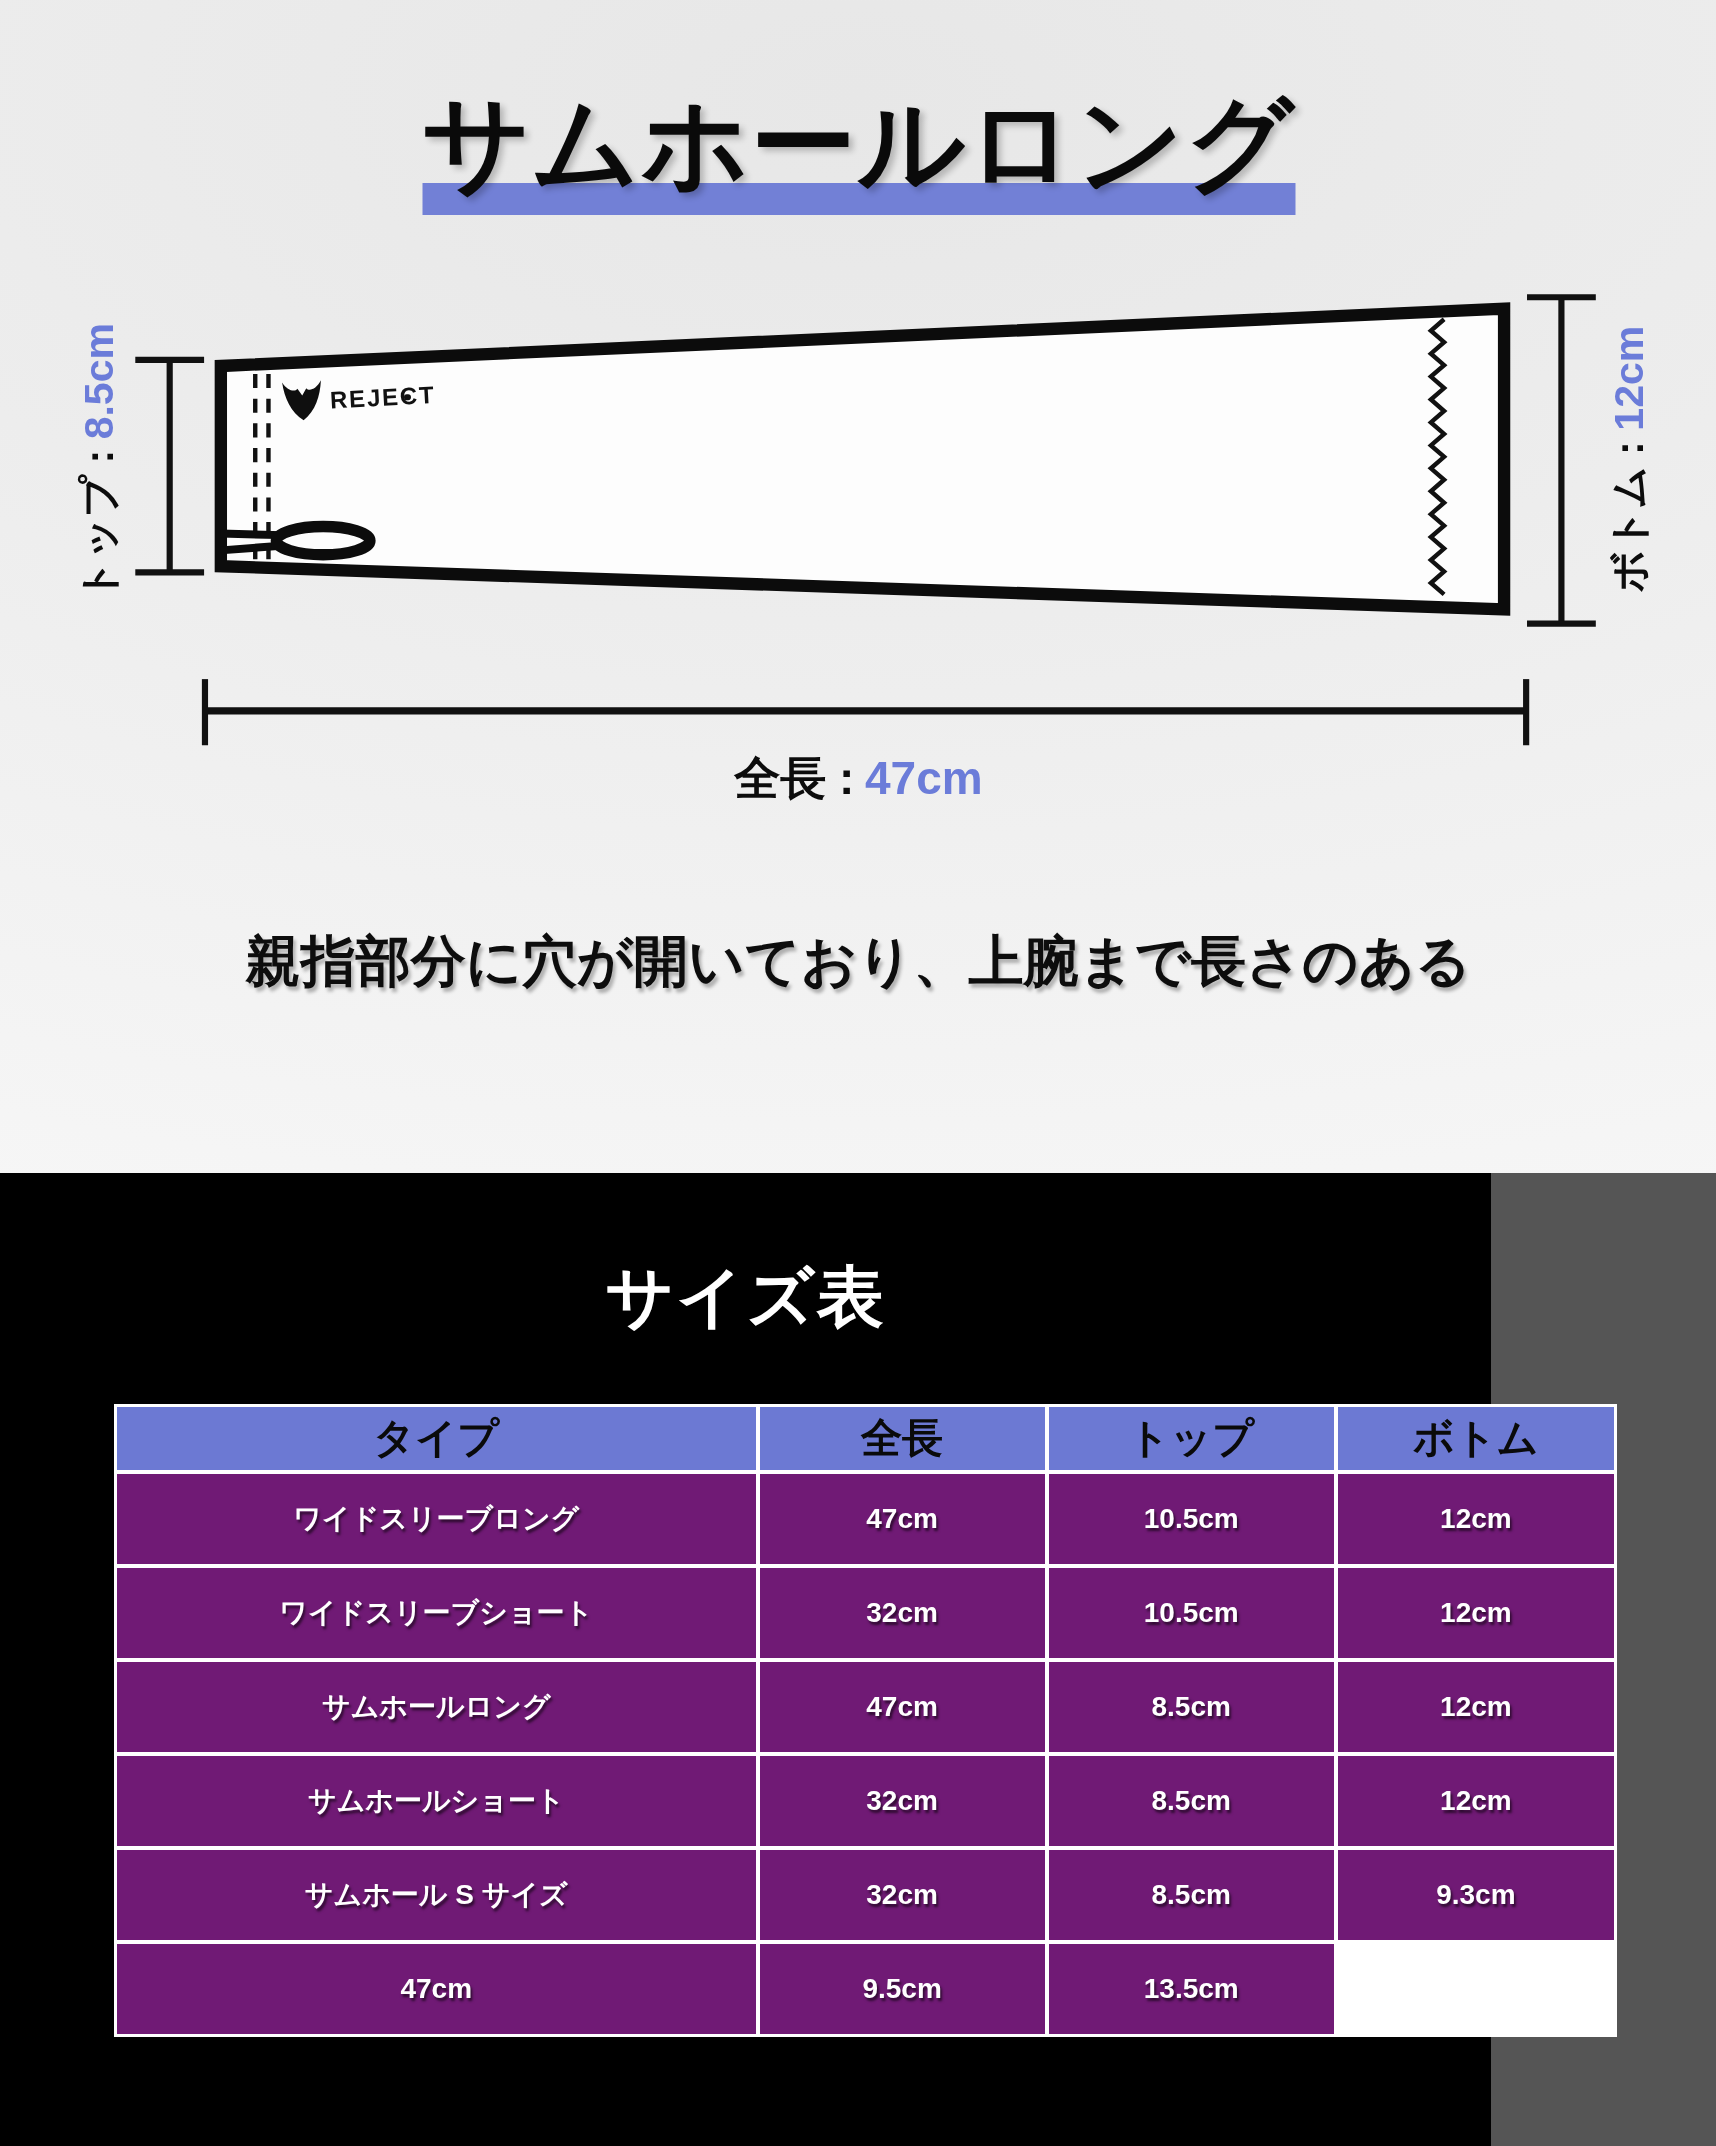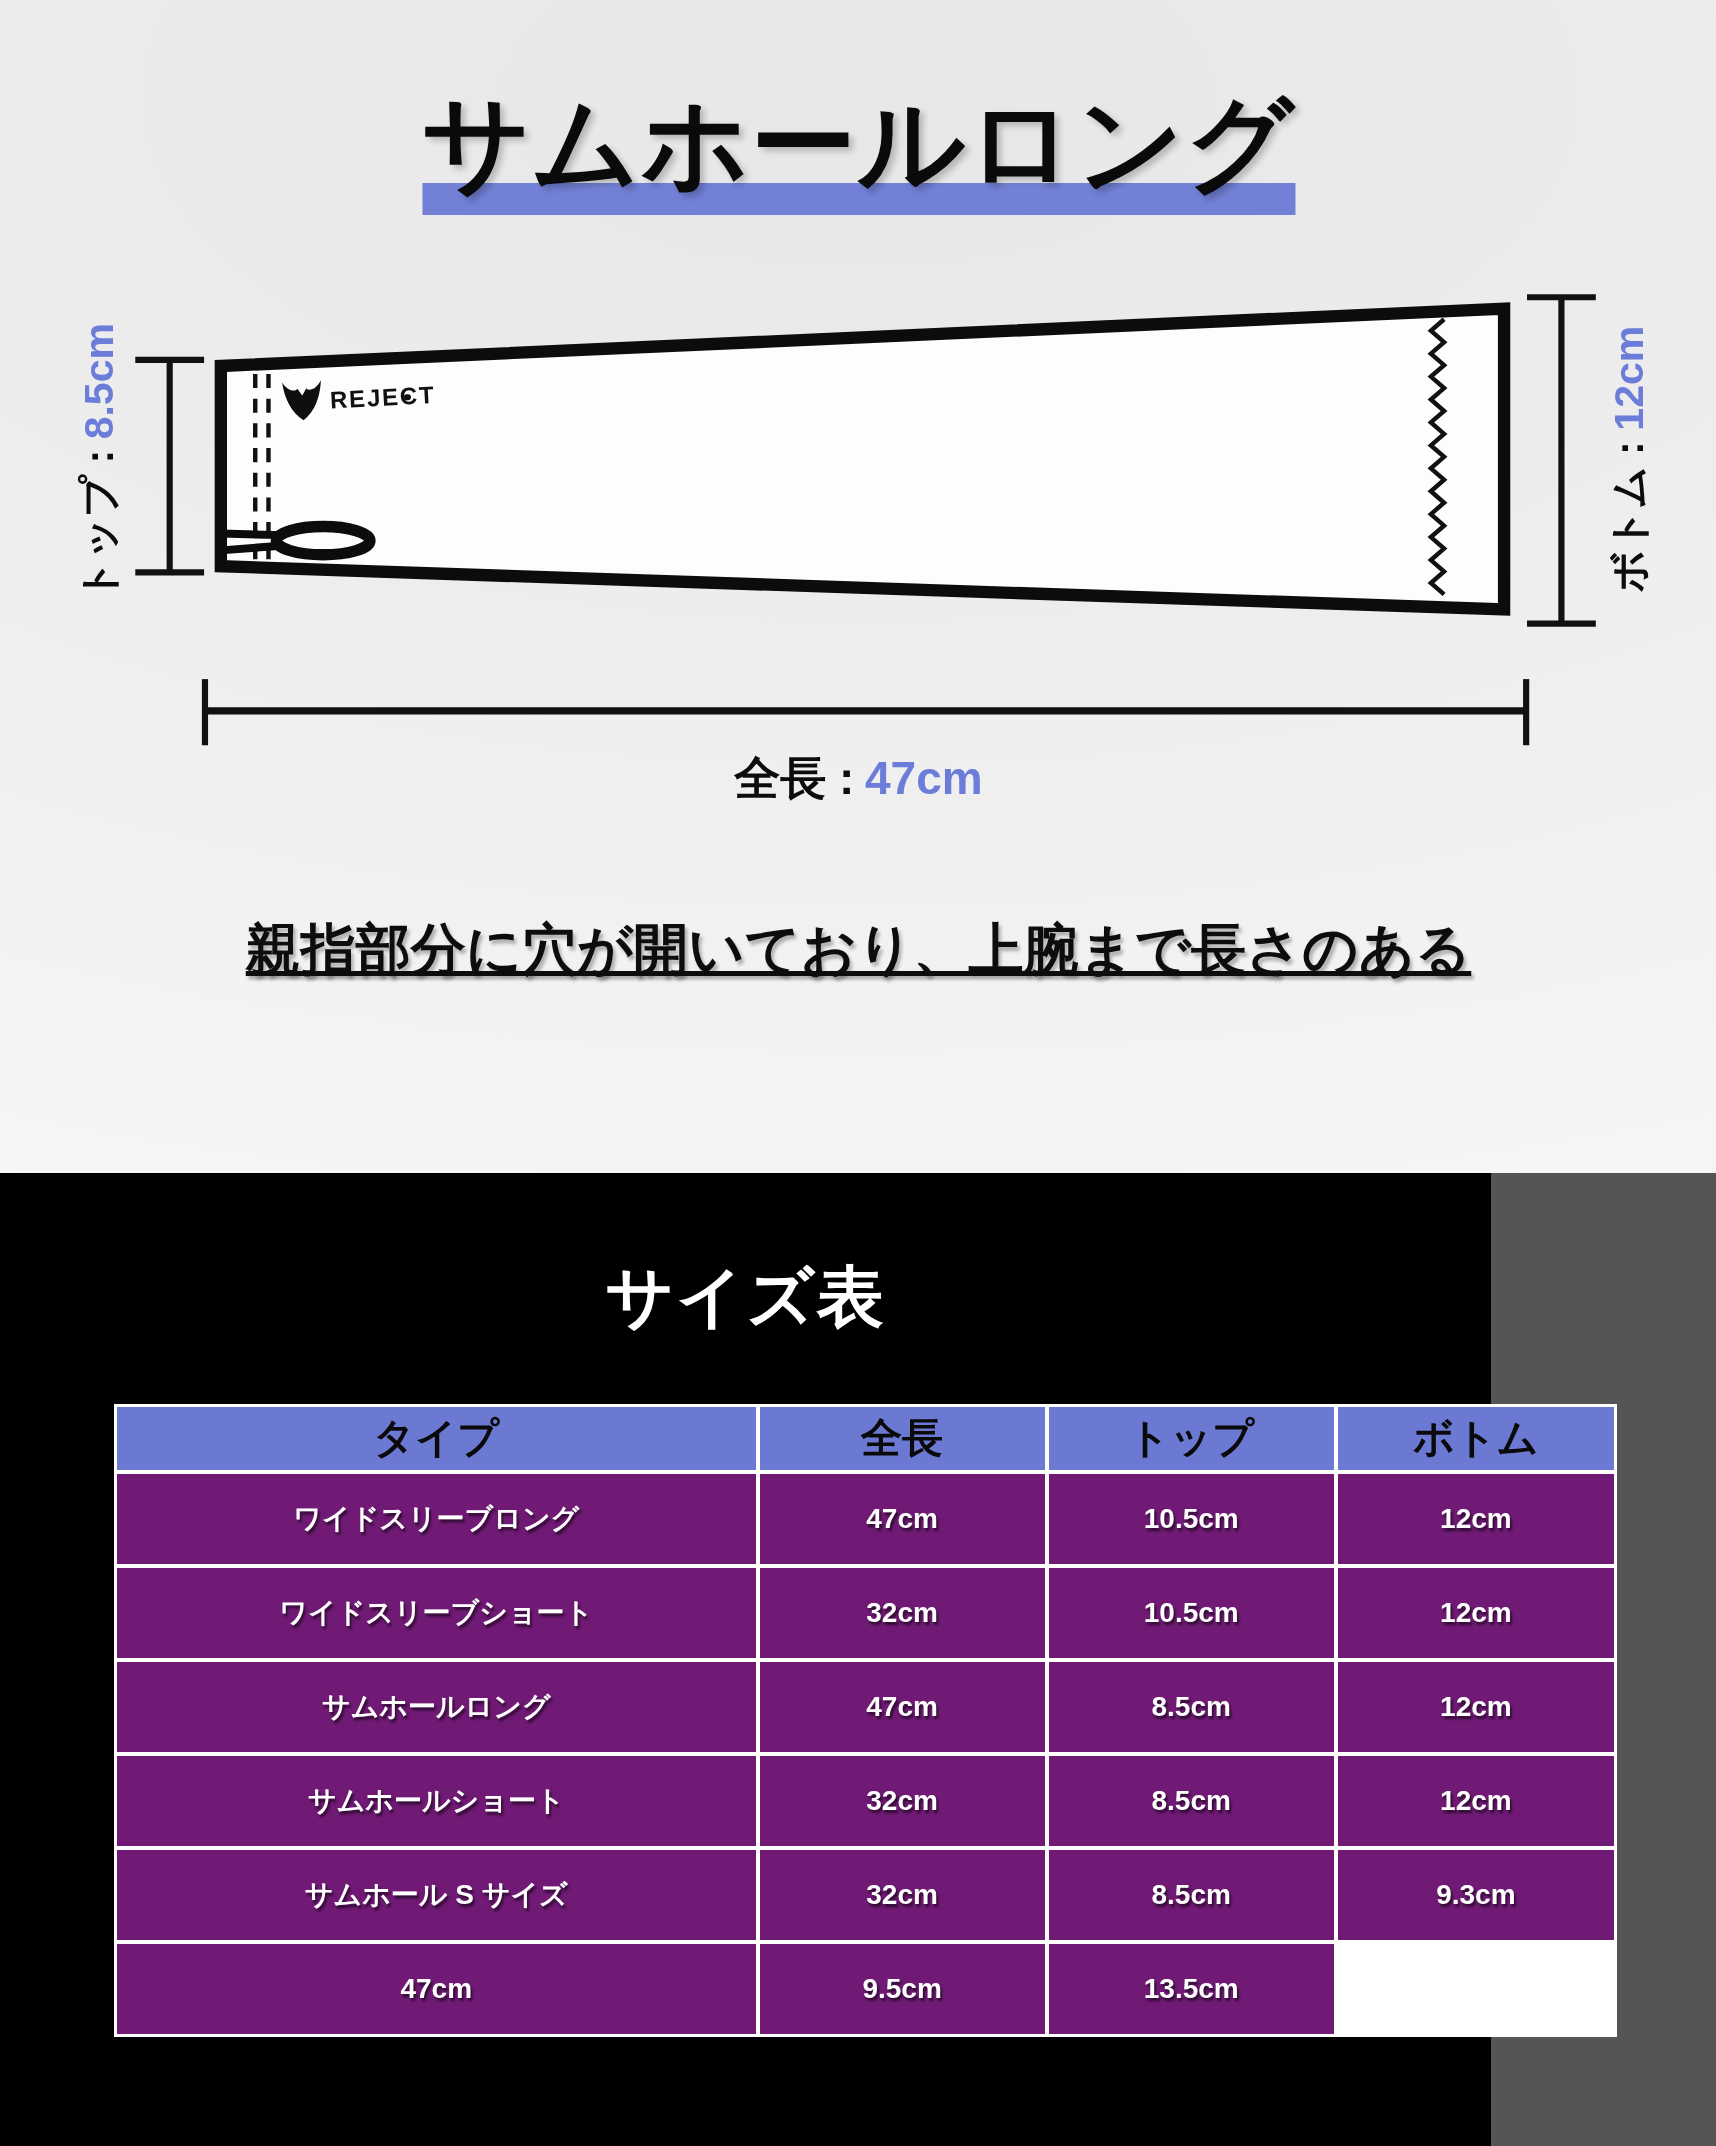--- a/index.html
+++ b/index.html
@@ -49,21 +49,21 @@
     position:absolute;left:0;top:748px;width:100%;text-align:center;
     font-weight:700;font-size:46px;color:#0c0c0c;white-space:nowrap;
   }
   .dim-bottom .dim-value{color:#6b7cd9;margin-left:10.6px;}
   
   .description{
     position:absolute;left:0;top:898px;width:100%;text-align:center;
     font-size:55px;line-height:1.74;font-weight:900;color:#0d0d0d;
     text-shadow:2.6px 3.5px 3.5px rgba(0,0,0,.28);
   }
-  .description p{margin:4px;text-decoration:underline;}
+  .description p{margin:16px;}
   
   .size-section{
     position:absolute;left:0;top:1173px;width:1491px;height:973px;background:#000;
   }
   .size-title{
     position:absolute;left:0;top:79px;width:100%;margin:0;text-align:center;
     color:#fff;font-size:67px;font-weight:900;letter-spacing:1.8px;
   }
   .size-table{
     position:absolute;left:114px;top:231px;width:1503px;

